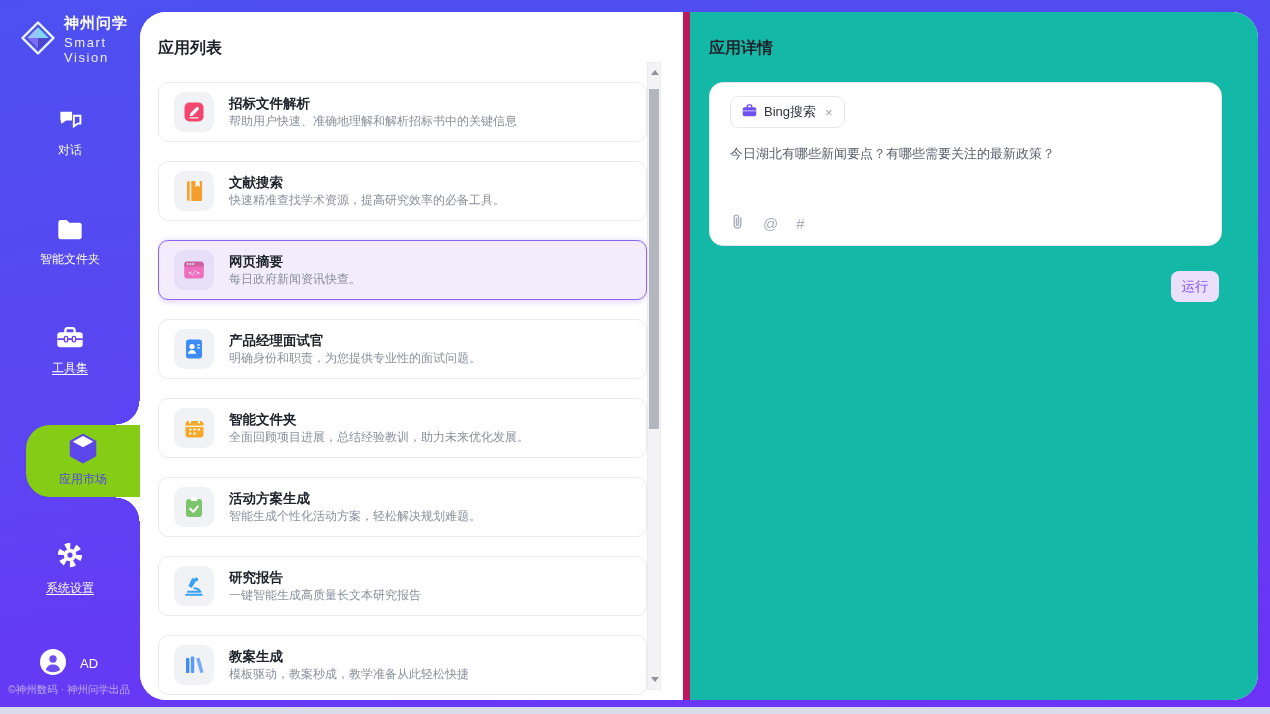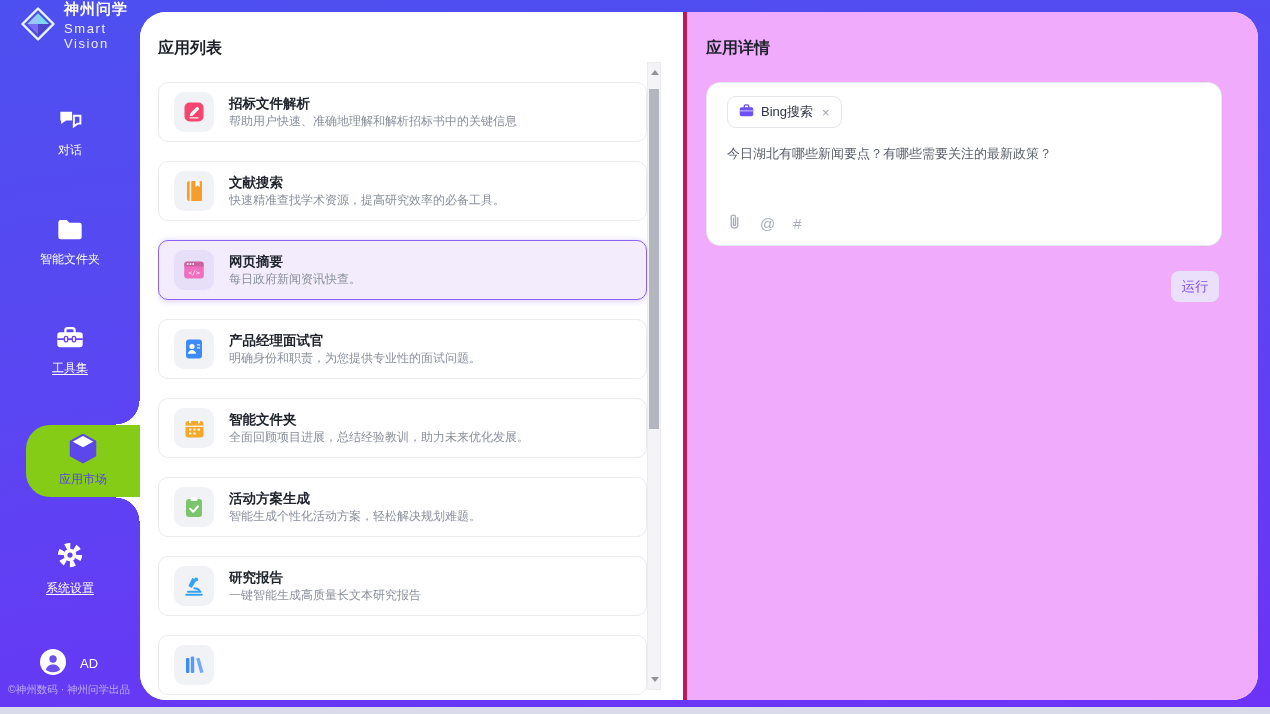--- a/index.html
+++ b/index.html
@@ -1,21 +1,21 @@
 <!DOCTYPE html>
 <html><head>
 <meta charset="utf-8">
 <style>
   html,body{margin:0;padding:0;}
   body{width:1270px;height:714px;overflow:hidden;position:relative;
        font-family:"Liberation Sans","DejaVu Sans",sans-serif;
        background:linear-gradient(172deg,#4d50f0 0%,#5a46f2 45%,#6d32f6 100%);}
   
   .sidebar{position:absolute;left:0;top:0;width:140px;height:714px;}
-  .logo{position:absolute;top:0;left:20px;display:flex;align-items:center;gap:8px;}
+  .logo{position:absolute;top:14px;left:20px;display:flex;align-items:center;gap:8px;}
   .brand-name{font-size:15px;font-weight:bold;color:#fff;letter-spacing:1px;}
   .brand-sub{font-size:13px;color:rgba(255,255,255,.9);letter-spacing:1.6px;margin-top:2px;}
   .nav-item{position:absolute;left:0;width:140px;text-align:center;color:#fff;cursor:pointer;}
   .nav-item .nav-label{display:block;margin-top:5px;font-size:12px;}
   .nav-item.underline .nav-label{text-decoration:underline;text-underline-offset:2px;}
   .nav-active{position:absolute;left:26px;width:114px;height:72px;top:425px;background:#84cc16;
               border-radius:24px 0 0 24px;text-align:center;cursor:pointer;}
   .nav-active .nav-label{display:block;margin-top:2px;font-size:12px;color:#5546e8;}
   .nav-active .nav-ic{margin-top:8px;display:inline-block;}
   .tab-curve{position:absolute;right:0;width:24px;height:24px;}
@@ -41,21 +41,21 @@
   .card-desc{font-size:12px;color:#8a909c;margin-top:5px;line-height:1;white-space:nowrap;}
   
   .scroll-track{position:absolute;top:50px;bottom:10px;right:22px;width:14px;background:#f4f4f6;
                 border:1px solid #ececef;box-sizing:border-box;}
   .scroll-thumb{position:absolute;top:26px;left:1px;width:10px;height:340px;background:#b3b6bc;cursor:pointer;}
   .scroll-arrow{position:absolute;left:3px;width:0;height:0;border-left:4px solid transparent;
                 border-right:4px solid transparent;cursor:pointer;}
   .scroll-arrow.up{top:7px;border-bottom:5px solid #8f9399;}
   .scroll-arrow.down{bottom:7px;border-top:5px solid #8f9399;}
   
-  .details-panel{position:relative;flex:1;background:#f0abfc;border-left:4px solid #be185d;}
+  .details-panel{position:relative;flex:1;background:#14b8a6;border-left:7px solid #be185d;}
   .details-panel .panel-title{left:19px;}
   .query-card{position:absolute;top:70px;left:19px;right:36px;height:164px;box-sizing:border-box;
               background:#fff;border:1px solid #e4e6eb;border-radius:14px;padding:13px 20px;cursor:text;}
   .tool-tag{display:inline-flex;align-items:center;gap:7px;padding:6px 11px;border:1px solid #e4e6eb;
             border-radius:9px;font-size:13px;color:#2f3340;background:#fff;cursor:pointer;}
   .tag-close{color:#9aa0ab;font-size:13px;margin-left:2px;cursor:pointer;}
   .query-text{margin-top:17px;font-size:13px;color:#585e6a;}
   .attach-row{position:absolute;left:20px;bottom:12px;display:flex;gap:18px;align-items:center;
               color:#a9aeb8;font-size:15px;}
   .attach-row span{cursor:pointer;}
@@ -234,20 +234,24 @@
           </div>
         </div>
         <div class="card">
           <div class="card-ic">
             <svg width="22" height="22" viewBox="0 0 22 22">
               <rect x="3" y="4" width="3.4" height="15" rx="1" fill="#3d8bf8"></rect>
               <rect x="7.8" y="2.5" width="3.4" height="16.5" rx="1" fill="#3d8bf8" opacity=".85"></rect>
               <path d="M13.2 4.6l3.3-.9 4 14.5-3.3.9z" fill="#3d8bf8" opacity=".7"></path>
             </svg>
           </div>
+          <div>
+            <div class="card-title">教案生成</div>
+            <div class="card-desc">模板驱动，教案秒成，教学准备从此轻松快捷</div>
+          </div>
         </div>
       </div>
     <div class="scroll-track">
       <div class="scroll-arrow up"></div>
       <div class="scroll-thumb"></div>
       <div class="scroll-arrow down"></div>
     </div>
   </section>
   <section class="details-panel">
     <h2 class="panel-title">应用详情</h2>

